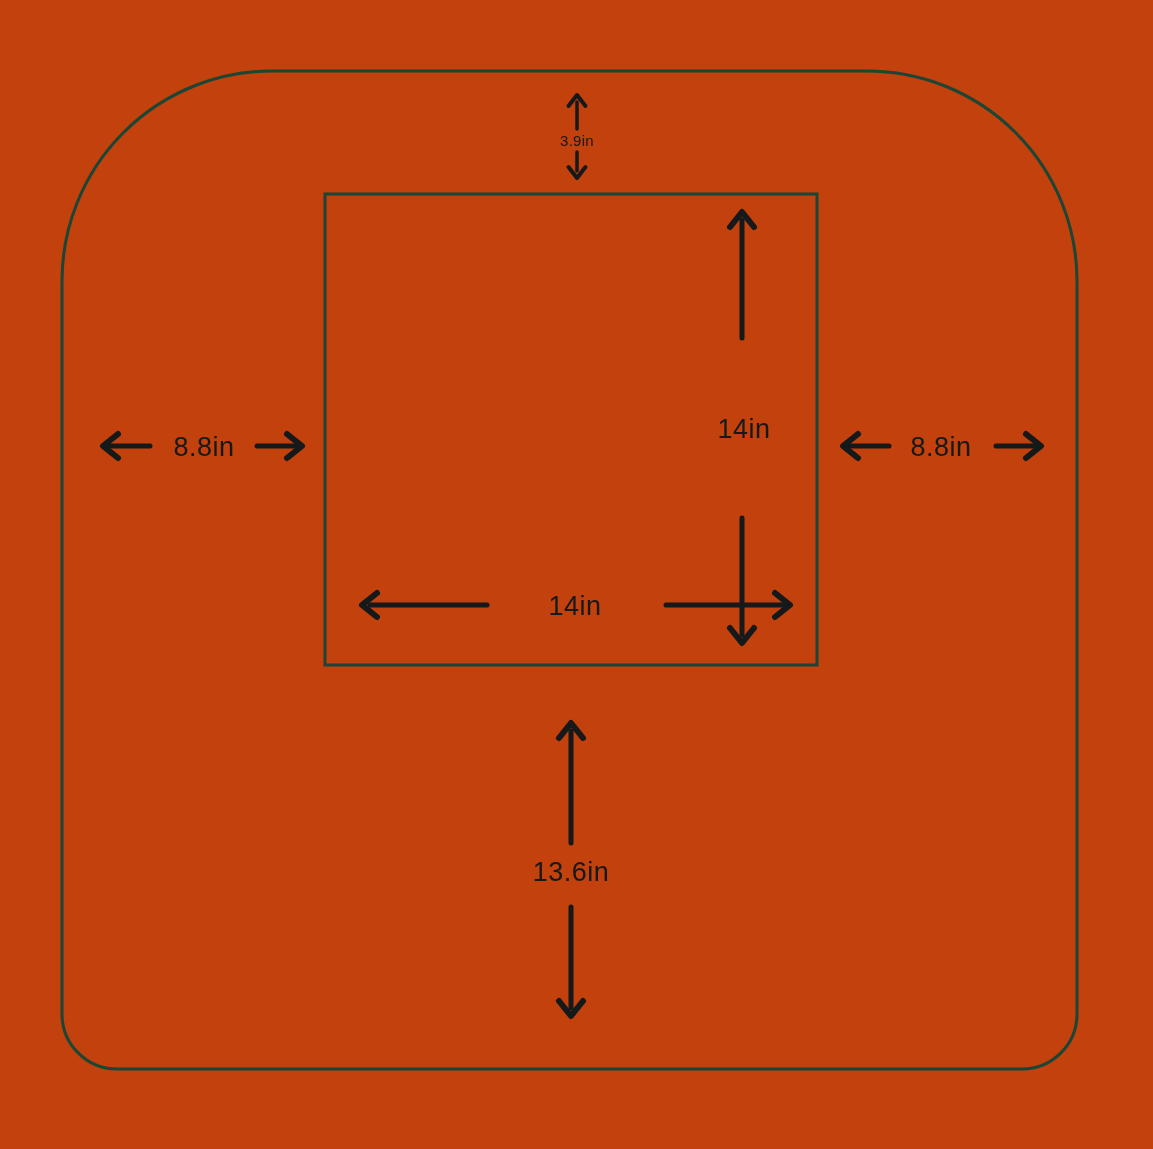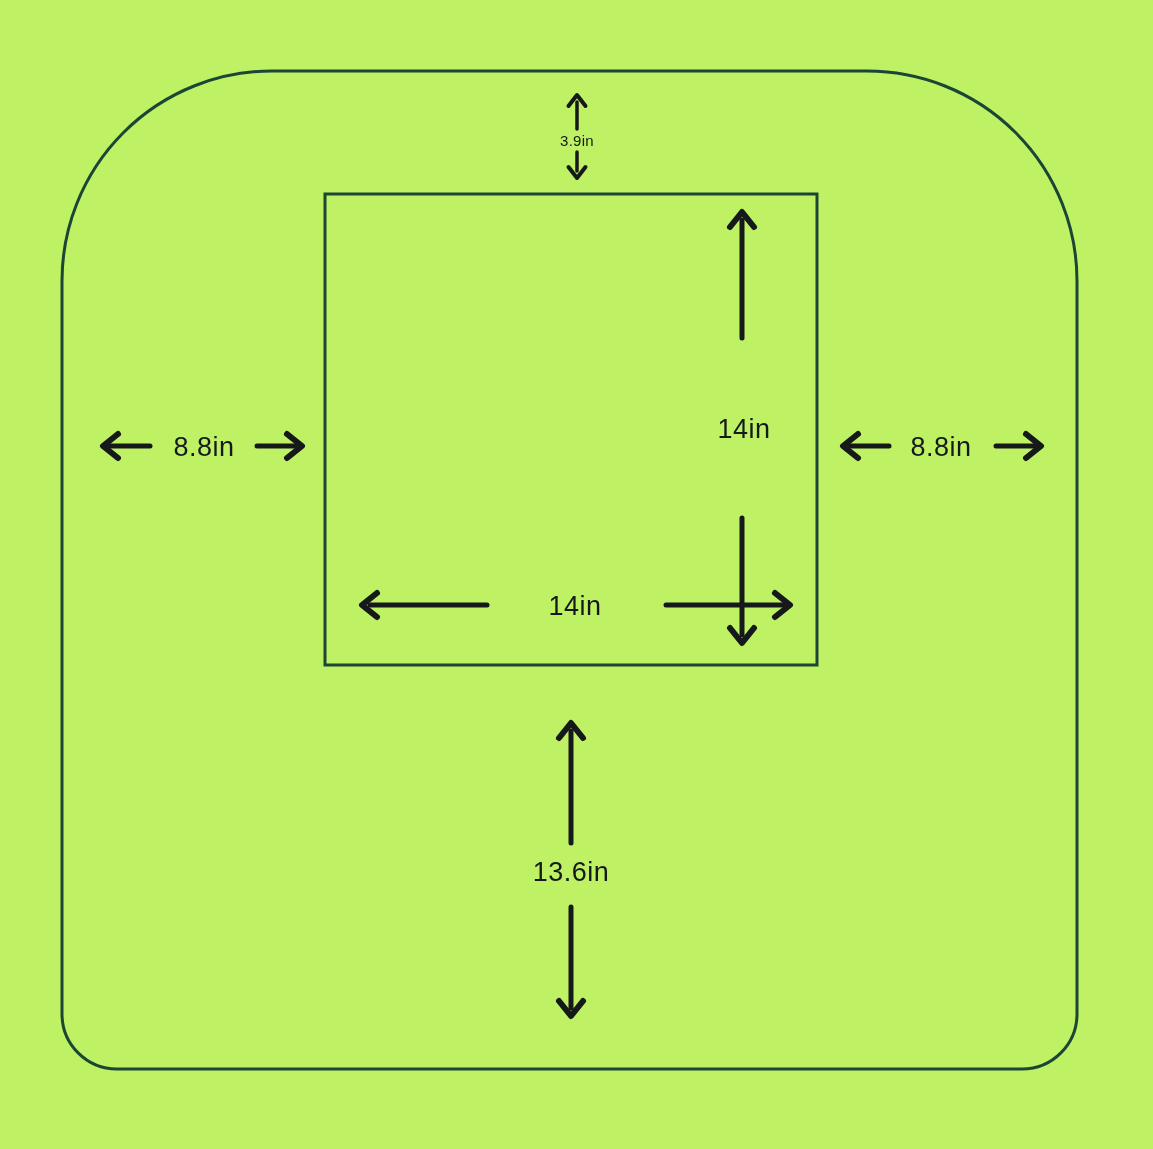--- a/index.html
+++ b/index.html
@@ -8,21 +8,21 @@
     background: #ffffff;
     width: 1153px;
     height: 1149px;
     overflow: hidden;
     font-family: "Liberation Sans", sans-serif;
   }
   .stage {
     position: relative;
     width: 1153px;
     height: 1149px;
-    background: #bef264;
+    background: #c2410c;
   }
   svg { display: block; }
   text.dim-label {
     font-family: "Liberation Sans", sans-serif;
     font-weight: 500;
   }
   text.dim-label-large { font-size: 27px; letter-spacing: 0.5px; }
   text.dim-label-small { font-size: 15px; letter-spacing: 0.3px; }
 </style>
 </head>

